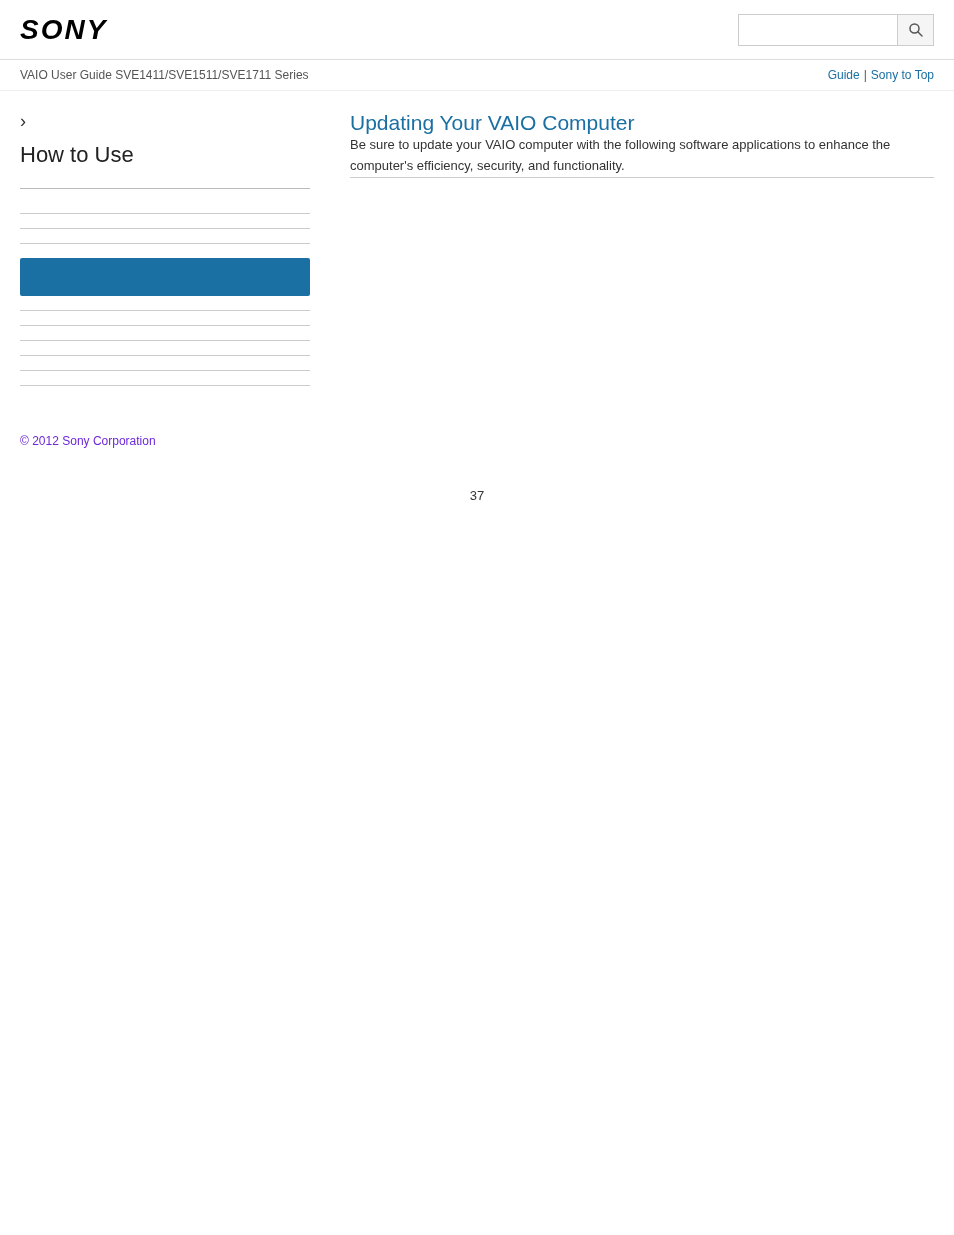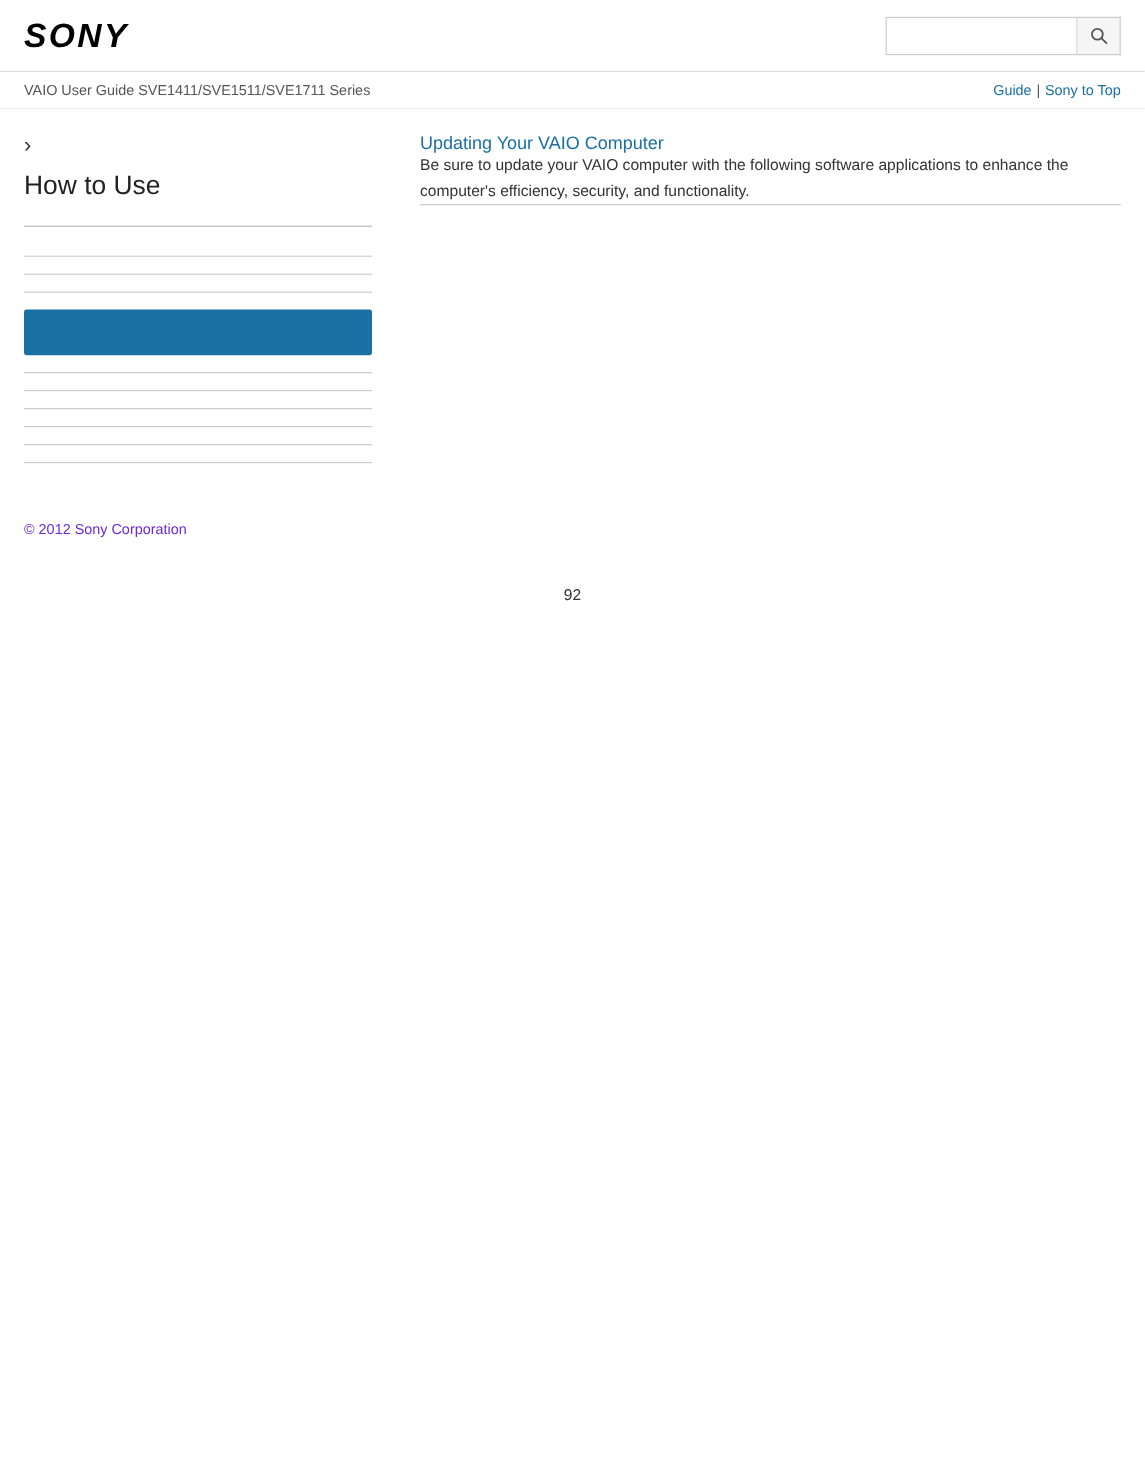--- a/index.html
+++ b/index.html
@@ -125,21 +125,21 @@
     }
 
     
     .content {
       flex: 1;
       padding-left: 20px;
       border-left: 0;
     }
 
     .content-title {
-      font-size: 15px;
+      font-size: 21px;
       color: #1a6fa3;
       margin-bottom: 10px;
       text-decoration: none;
     }
 
     .content-description {
       font-size: 13px;
       color: #333;
       line-height: 1.6;
       max-width: 620px;
@@ -229,13 +229,13 @@
     <a class="content-title" href="#">Updating Your VAIO Computer</a>
     <p class="content-description">Be sure to update your VAIO computer with the following software applications to enhance the computer's efficiency, security, and functionality.</p>
   </div>
 
 </div>
 
 <div class="footer">
   <span>© 2012 Sony Corporation</span>
 </div>
 
-<div class="page-number">92</div>
+<div class="page-number">37</div>
 
 </body></html>

